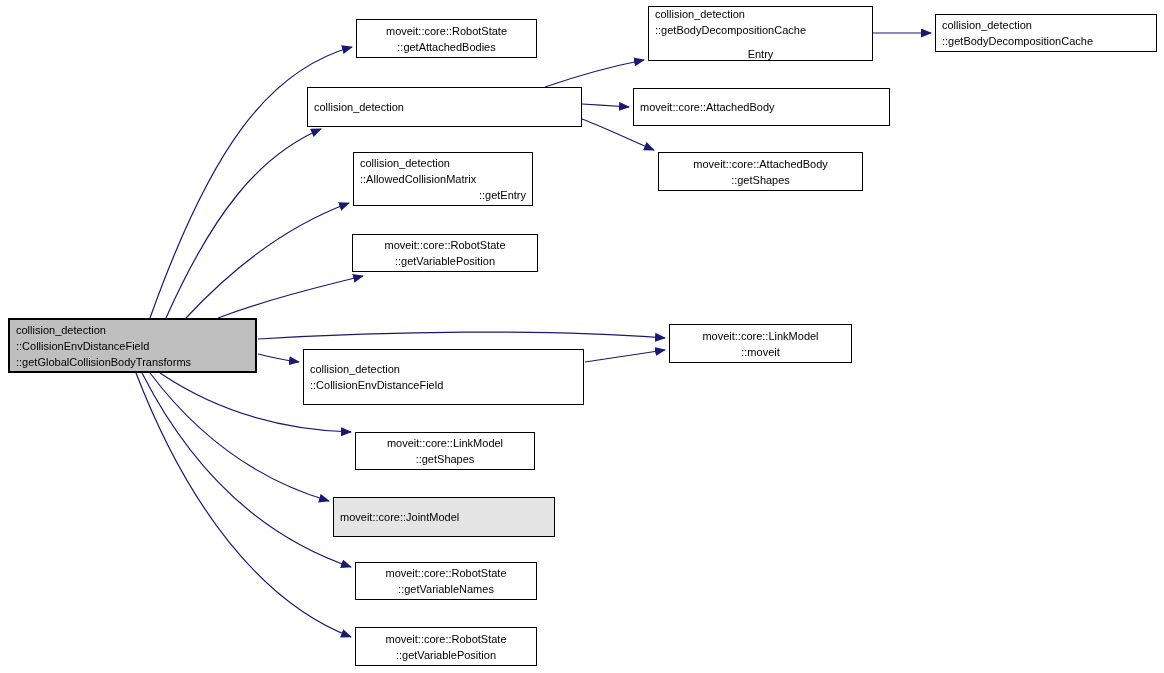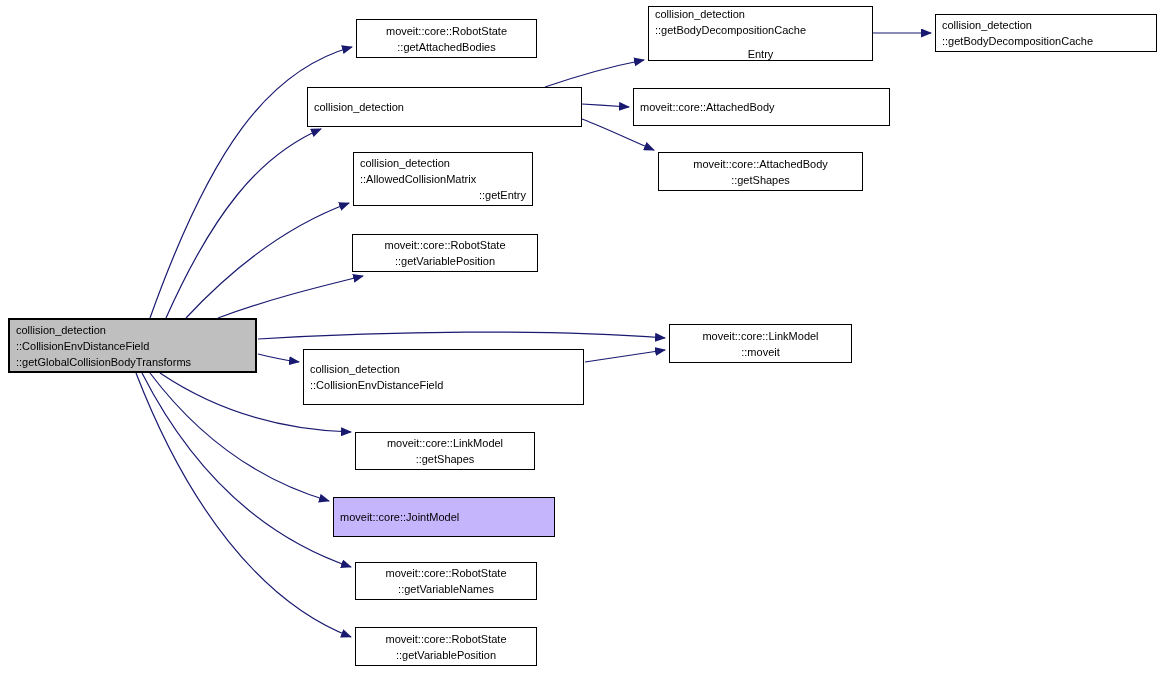--- a/index.html
+++ b/index.html
@@ -119,21 +119,21 @@
         <span class="line">::moveit</span>
       </div>
       <div class="node" style="left: 303px; top: 349px; width: 281px; height: 56px; text-align: left; background: rgb(255, 255, 255); border-color: rgb(0, 0, 0); color: rgb(0, 0, 0);">
         <span class="line">collision_detection</span>
         <span class="line">::CollisionEnvDistanceField</span>
       </div>
       <div class="node" style="left: 355px; top: 432px; width: 180px; height: 38px; text-align: center; background: rgb(255, 255, 255); border-color: rgb(0, 0, 0); color: rgb(0, 0, 0);">
         <span class="line">moveit::core::LinkModel</span>
         <span class="line">::getShapes</span>
       </div>
-      <div class="node" style="left: 333px; top: 497px; width: 222px; height: 40px; text-align: left; background: #c4b5fd; border-color: rgb(0, 0, 0); color: rgb(0, 0, 0);">
+      <div class="node" style="left: 333px; top: 497px; width: 222px; height: 40px; text-align: left; background: #e5e5e5; border-color: rgb(0, 0, 0); color: rgb(0, 0, 0);">
         <span class="line">moveit::core::JointModel</span>
       </div>
       <div class="node" style="left: 355px; top: 562px; width: 182px; height: 38px; text-align: center; background: rgb(255, 255, 255); border-color: rgb(0, 0, 0); color: rgb(0, 0, 0);">
         <span class="line">moveit::core::RobotState</span>
         <span class="line">::getVariableNames</span>
       </div>
       <div class="node" style="left: 355px; top: 627px; width: 182px; height: 39px; text-align: center; background: rgb(255, 255, 255); border-color: rgb(0, 0, 0); color: rgb(0, 0, 0);">
         <span class="line">moveit::core::RobotState</span>
         <span class="line">::getVariablePosition</span>
       </div>

